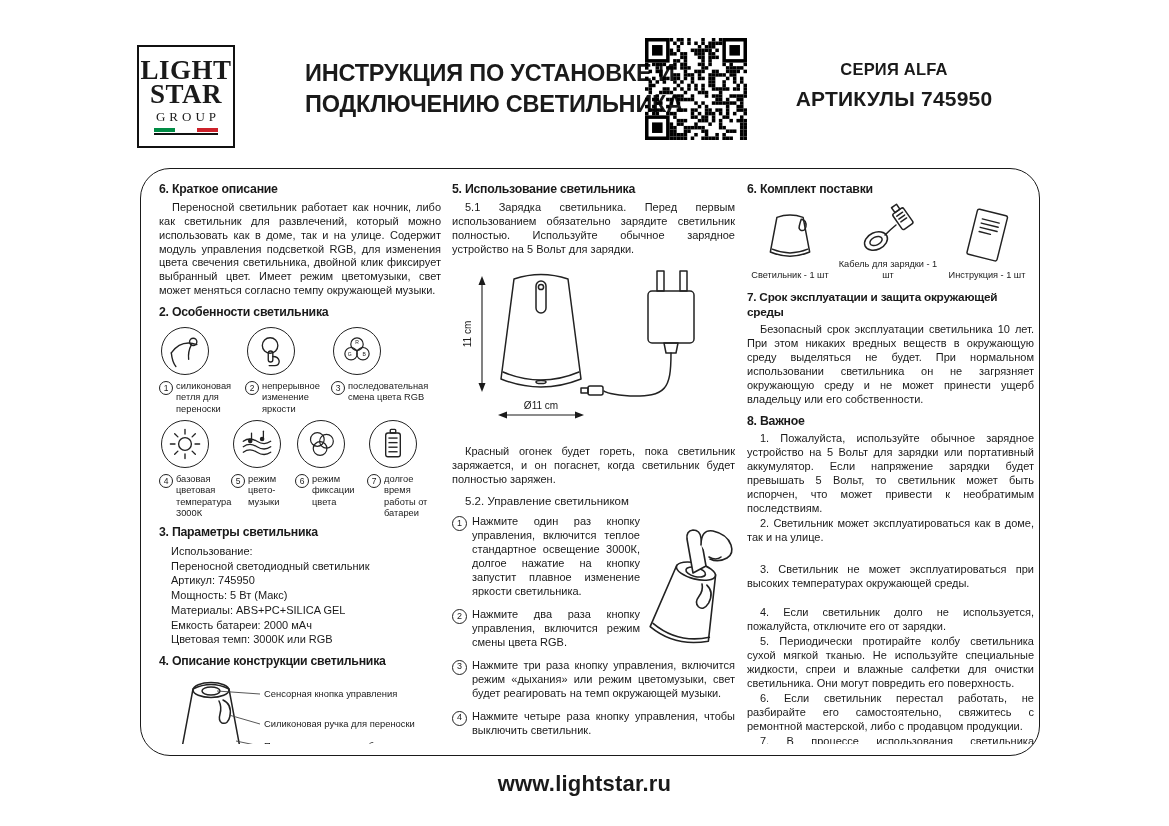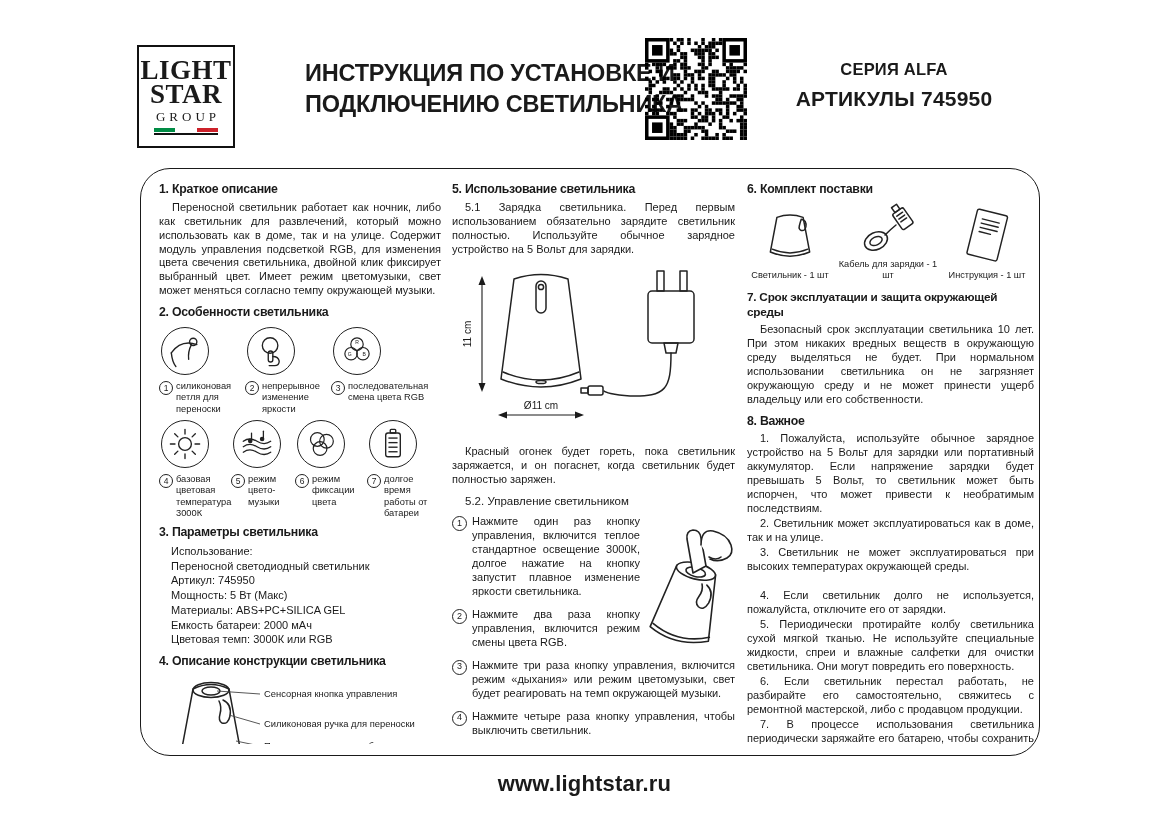--- a/index.html
+++ b/index.html
@@ -423,21 +423,21 @@
     </svg>
 
   <div class="header-right">
     <div class="series">СЕРИЯ ALFA</div>
     <div class="articles">АРТИКУЛЫ 745950</div>
   </div>
 
   <div class="main-box">
 
     <div class="col col1">
-      <div class="sec">1. Краткое описание</div>
+      <div class="sec">6. Краткое описание</div>
       <p>Переносной светильник работает как ночник, либо как светильник для развлечений, который можно использовать как в доме, так и на улице. Содержит модуль управления подсветкой RGB, для изменения цвета свечения светильника, двойной клик фиксирует выбранный цвет. Имеет режим цветомузыки, свет может меняться согласно темпу окружающей музыки.</p>
 
       <div class="sec">2. Особенности светильника</div>
 
       <div class="feat-row">
         <div class="feat" style="width:86px">
           <div class="circ">
             <svg width="42" height="42" viewBox="0 0 46 46" stroke="#222" stroke-width="1.5" fill="none" stroke-linecap="round" stroke-linejoin="round">
               <path d="M8,25 Q19,10 36,16"></path>
                 <path d="M8,25 Q9,35 13,40"></path>
@@ -695,21 +695,21 @@
           </svg>
           <div class="kit-label">Инструкция - 1 шт</div>
         </div>
       </div>
 
       <div class="sec" style="margin-top:8px;font-size:11.8px">7. Срок эксплуатации и защита окружающей среды</div>
       <p>Безопасный срок эксплуатации светильника 10 лет. При этом никаких вредных веществ в окружающую среду выделяться не будет. При нормальном использовании светильника он не загрязняет окружающую среду и не может принести ущерб владельцу или его собственности.</p>
 
       <div class="sec" style="margin-top:4px">8. Важное</div>
       <p style="margin-bottom:1px">1. Пожалуйста, используйте обычное зарядное устройство на 5 Вольт для зарядки или портативный аккумулятор. Если напряжение зарядки будет превышать 5 Вольт, то светильник может быть испорчен, что может привести к необратимым последствиям.</p>
-      <p style="margin-bottom:1px">2. Светильник может эксплуатироваться как в доме, так и на улице.</p>
+      <p style="margin-bottom:18px">2. Светильник может эксплуатироваться как в доме, так и на улице.</p>
       <p style="margin-bottom:15px">3. Светильник не может эксплуатироваться при высоких температурах окружающей среды.</p>
       <p style="margin-bottom:1px">4. Если светильник долго не используется, пожалуйста, отключите его от зарядки.</p>
       <p style="margin-bottom:1px">5. Периодически протирайте колбу светильника сухой мягкой тканью. Не используйте специальные жидкости, спреи и влажные салфетки для очистки светильника. Они могут повредить его поверхность.</p>
       <p style="margin-bottom:1px">6. Если светильник перестал работать, не разбирайте его самостоятельно, свяжитесь с ремонтной мастерской, либо с продавцом продукции.</p>
       <p style="margin-bottom:1px">7. В процессе использования светильника периодически заряжайте его батарею, чтобы сохранить ее срок службы.</p>
 
     </div>
   </div>
 
   <div class="footer">www.lightstar.ru</div>

